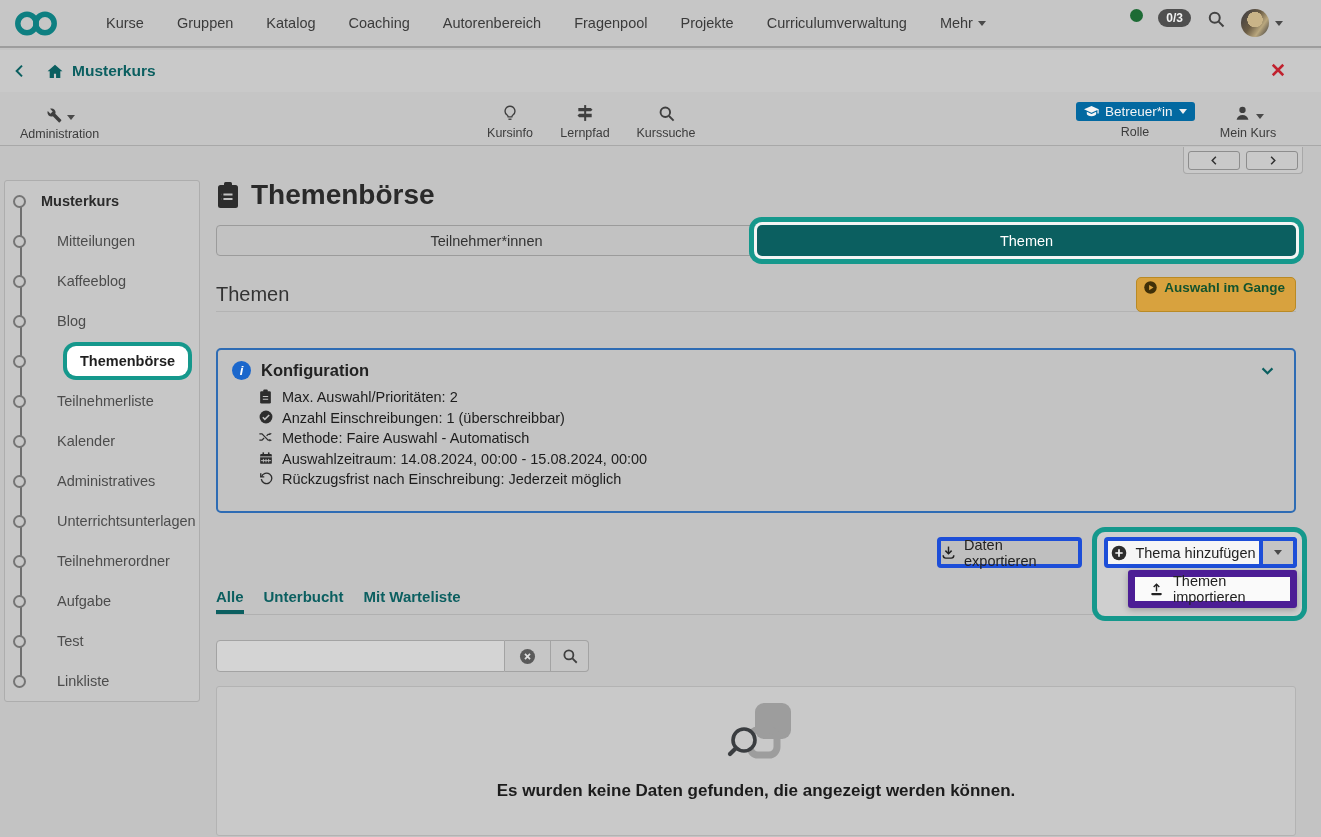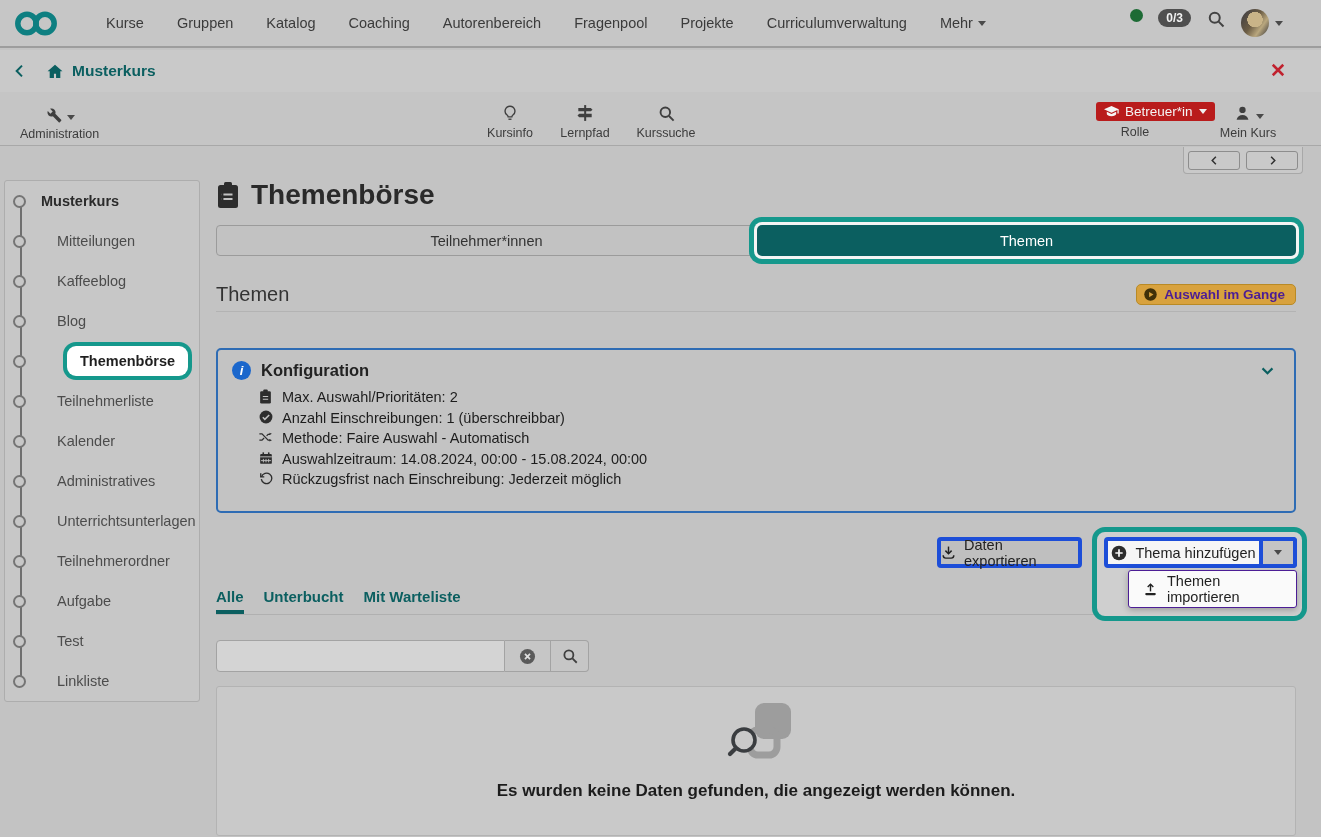--- a/index.html
+++ b/index.html
@@ -54,22 +54,22 @@
   .tool .tlabel { font-size:12.5px; color:#3c3c3c; margin-top:3px; }
   .tool .ticon { display:flex; justify-content:center; align-items:flex-end; height:22px; }
   .tool-admin { left:20px; top:10px; width:78px; }
   .tool-admin .ticon { gap:4px; }
   .tool-kursinfo { left:482px; top:9px; width:56px; }
   .tool-lernpfad { left:556px; top:9px; width:58px; }
   .tool-kurssuche { left:632px; top:9px; width:68px; }
   .tool-role { left:1076px; top:10px; width:118px; }
   .role-pill {
     display:inline-flex; align-items:center; gap:6px;
-    background:#b91c1c; color:#f5f5f5; font-size:13.5px;
-    border-radius:3px; padding:2px 8px; cursor:pointer;margin-left:20px;
+    background:#0369a1; color:#f5f5f5; font-size:13.5px;
+    border-radius:3px; padding:2px 8px; cursor:pointer;
   }
   .role-pill .caret { border-top-color:#f0f0f0; }
   .tool-mycourse { left:1214px; top:9px; width:68px; }
   .tool-mycourse .ticon { gap:4px; }
 
   .arrows-tab {
     position:absolute; top:147px; left:1183px; width:120px; height:27px;
     background:#c9c9c9; border:1px solid #a8a8a8; border-top:none;
     border-radius:0 0 4px 4px;
     display:flex; align-items:center; justify-content:center; gap:6px;
@@ -122,21 +122,21 @@
 
   .section-row {
     position:absolute; top:278px; left:216px; width:1080px; height:34px;
     display:flex; align-items:center; justify-content:space-between;
     border-bottom:1px solid #b3b3b3;
   }
   .section-title { font-size:20px; color:#333; }
   .status-badge {
     display:flex; align-items:center; gap:6px;
     background:#d8a23e; border:1px solid #b98a25; border-radius:5px;
-    padding:2px 10px 2px 6px; font-size:13.5px; font-weight:bold; color:#4c1d95;
+    padding:2px 10px 16px 6px; font-size:13.5px; font-weight:bold; color:#14532d;
   }
 
   .config-panel {
     position:absolute; top:348px; left:216px; width:1080px; height:165px;
     border:2px solid #2e6cb4; border-radius:5px; padding:11px 14px;
   }
   .config-head { display:flex; align-items:center; gap:10px; }
   .config-title { font-size:16.5px; font-weight:bold; color:#222; }
   .info-circle {
     width:19px; height:19px; border-radius:50%; background:#1b67cc;
@@ -154,21 +154,21 @@
   .btn-add { position:absolute; top:537px; left:1104px; width:159px; height:31px;
              background:#f6f6f6; border-radius:4px 0 0 4px; z-index:5; }
   .btn-add-caret { position:absolute; top:537px; left:1263px; width:34px; height:31px;
                    background:#c4c4c4; border-radius:0 4px 4px 0; border-left:none; z-index:5; }
   .tour-ring {
     position:absolute; top:527px; left:1092px; width:215px; height:94px;
     border:5px solid #15988c; border-radius:13px; background:#cfcfcf; z-index:4;
   }
   .dropdown-menu {
     position:absolute; top:570px; left:1128px; width:169px; height:38px;
-    background:#fafafa; border:1px solid #4c1d95; border-radius:3px;
+    background:#fafafa; border:7px solid #4c1d95; border-radius:3px;
     box-shadow:0 2px 6px rgba(0,0,0,.25); z-index:6;
     display:flex; align-items:center; gap:9px; padding:0 14px;
     font-size:14.5px; color:#222; cursor:pointer;
   }
 
   .tabs { position:absolute; top:588px; left:216px; width:1080px; height:27px;
           border-bottom:1px solid #b0b0b0; display:flex; gap:20px; }
   .tab { position:relative; font-size:15px; font-weight:bold; color:#0b5f60; cursor:pointer; height:18px; }
   .tab.active::after { content:""; position:absolute; left:0; right:0; bottom:-8px; height:4px; background:#0b5f60; }
 

